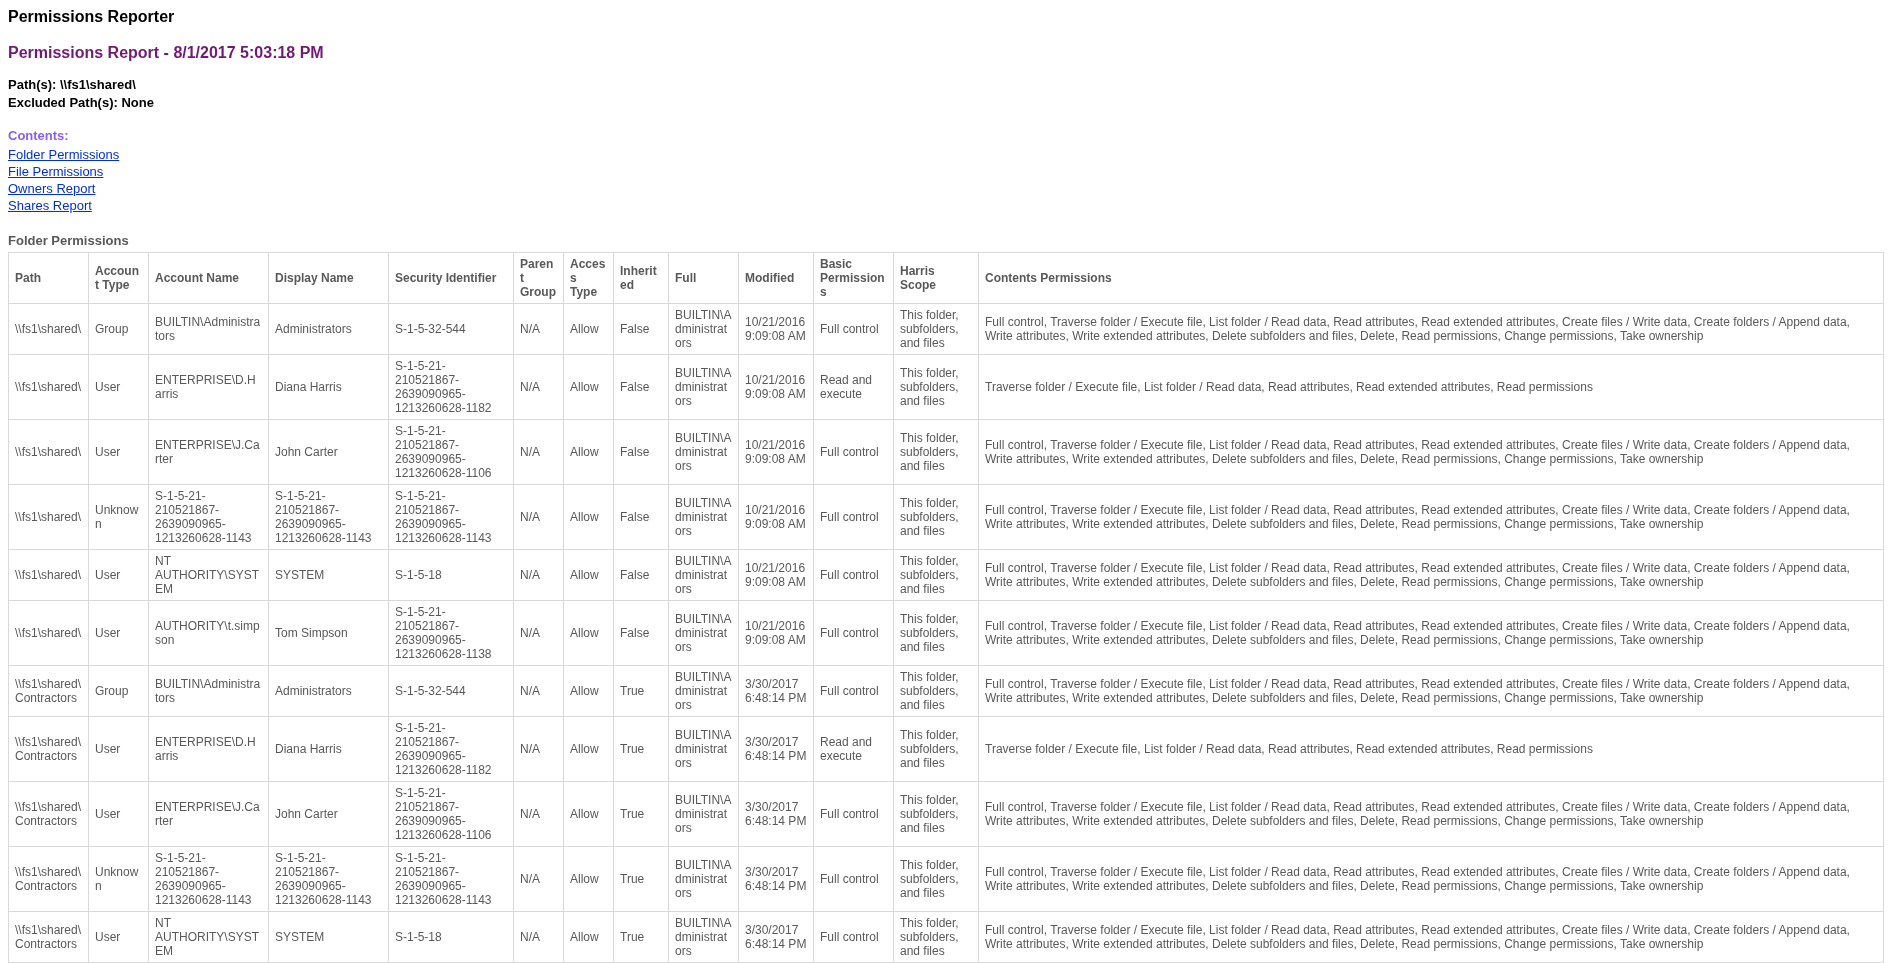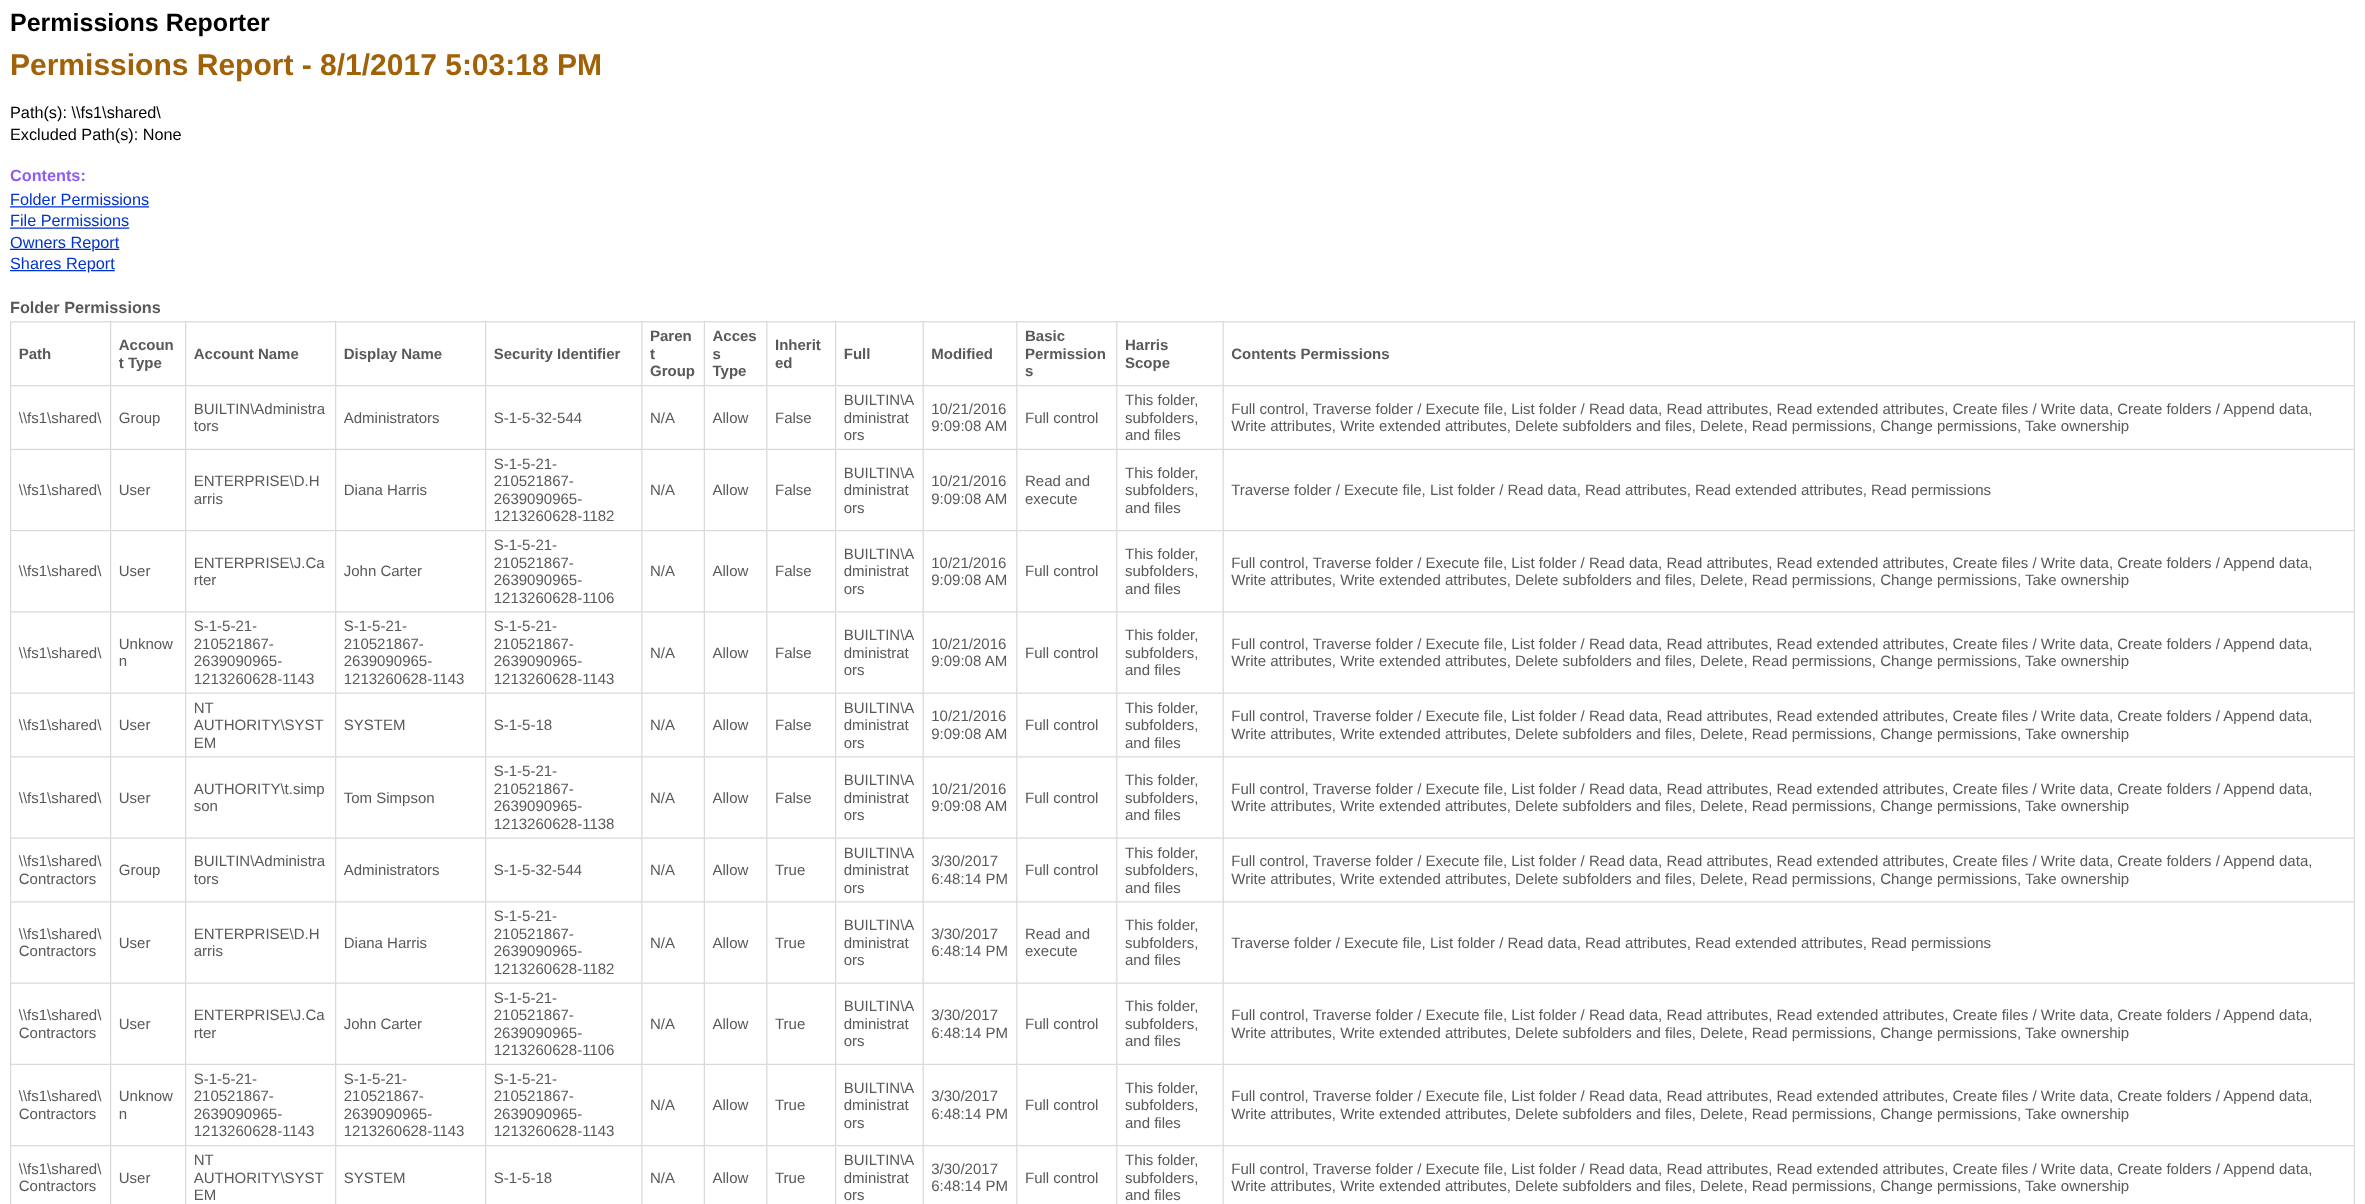--- a/index.html
+++ b/index.html
@@ -3,34 +3,34 @@
 <meta charset="utf-8">
 <style>
   body {
     font-family: Arial, Helvetica, sans-serif;
     margin: 8px;
     background: #fff;
     color: #000;
     font-size: 13px;
   }
   h1 {
-    font-size: 20px;
-    font-weight: bold;
-    margin: 0 0 8px 0;
+    font-size: 16px;
+    font-weight: bold;
+    margin: 0 0 18px 0;
     color: #000;
   }
   h2.subtitle {
-    font-size: 24px;
+    font-size: 16px;
     font-weight: bold;
     margin: 0 0 14px 0;
-    color: #a16207;
+    color: #701a75;
   }
   .meta-line {
     font-size: 13px;
-    font-weight: normal;
+    font-weight: bold;
     margin: 0;
     line-height: 1.4;
   }
   .meta-block { margin-bottom: 16px; }
   .contents-label {
     font-size: 13px;
     font-weight: bold;
     color: #8b5cf6;
     margin: 0 0 4px 0;
   }

